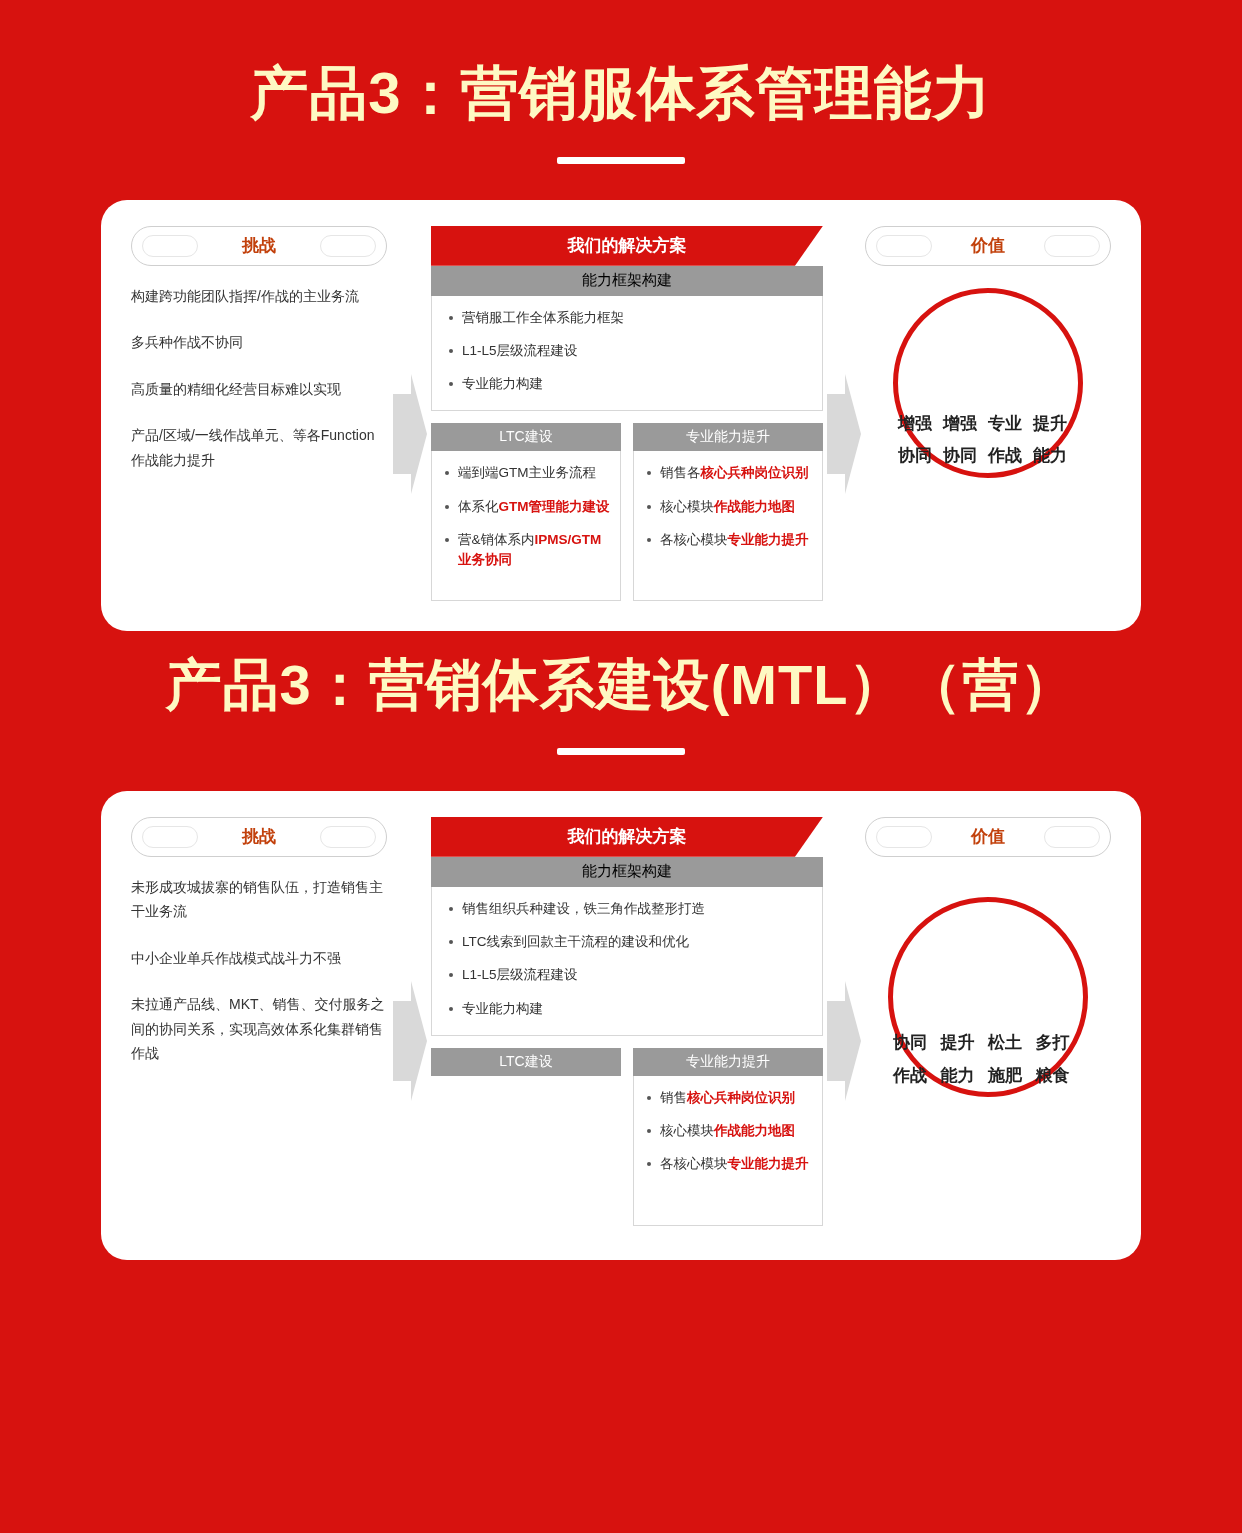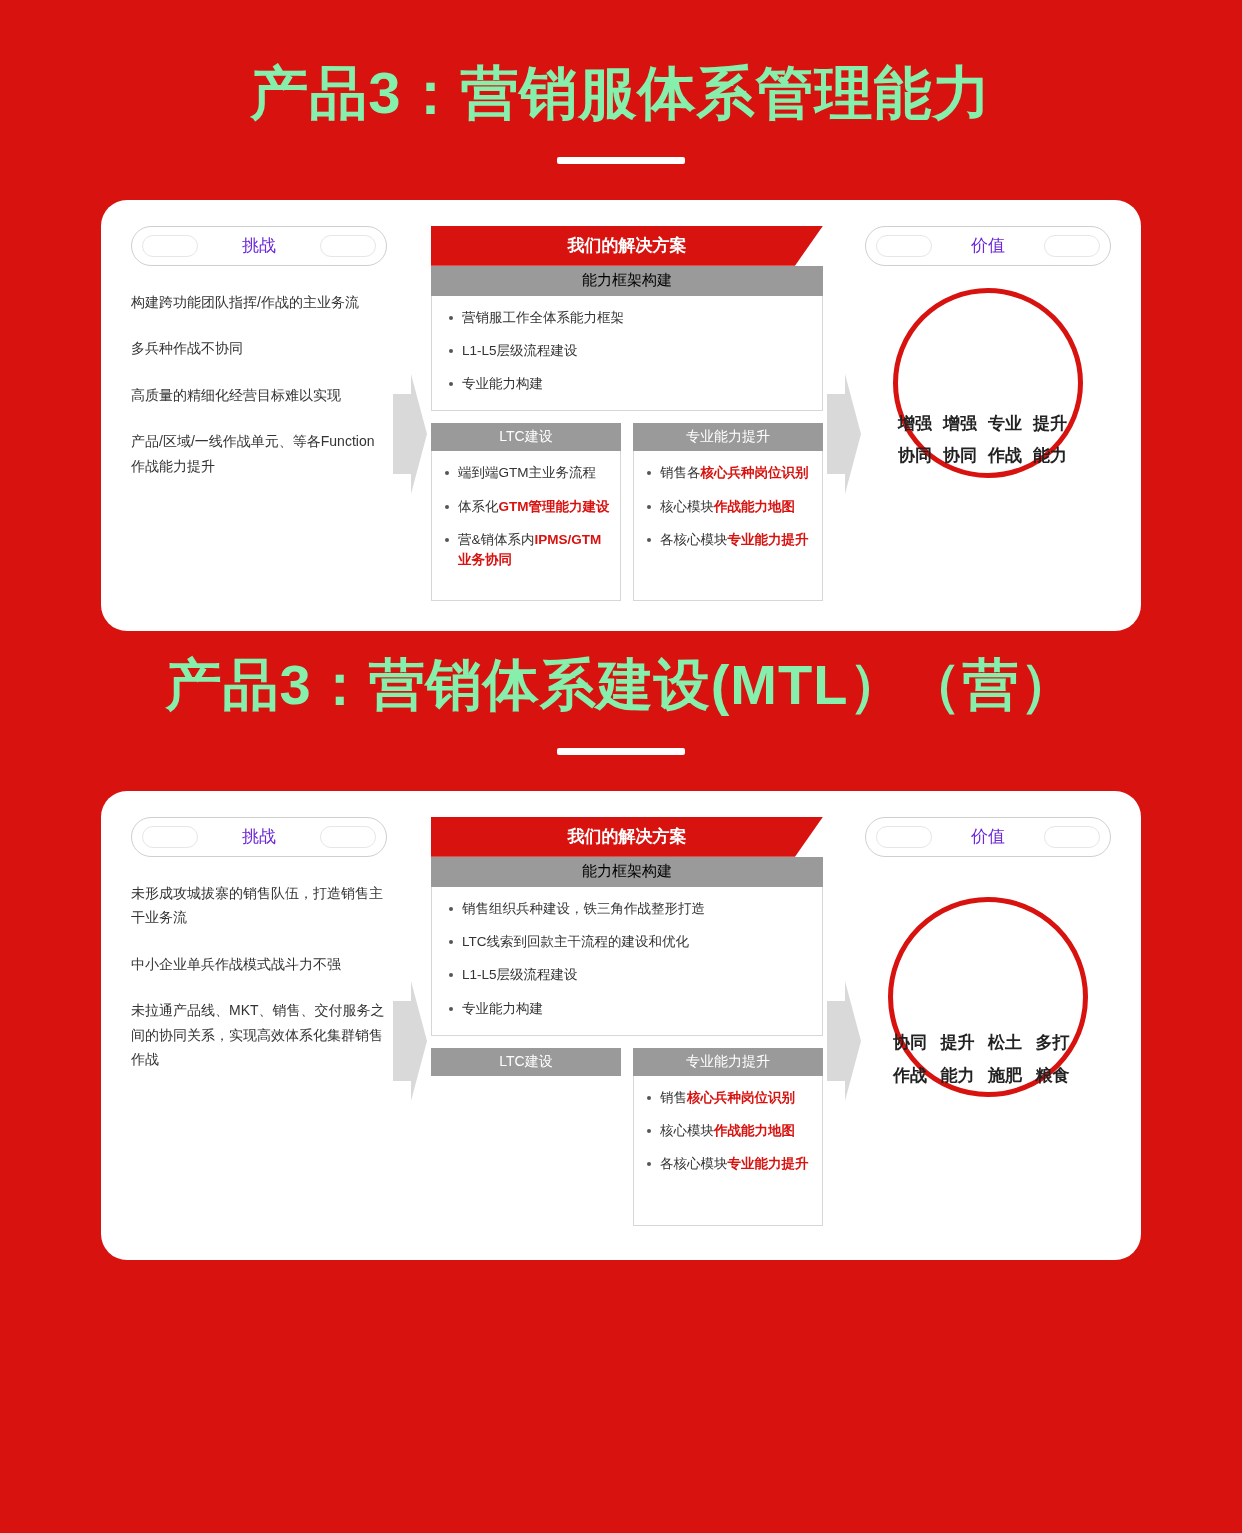--- a/index.html
+++ b/index.html
@@ -15,21 +15,21 @@
   .page {
     position: relative;
     width: 1242px; height: 1533px;
     background: #d7120f;
     padding: 28px 30px;
   }
   .section { position: relative; }
 
   .sec-title {
     text-align: center;
-    color: #86efac;
+    color: #fef9c3;
     font-weight: bold;
     letter-spacing: 1px;
     line-height: 1.15;
   }
   .sec-title.t1 { font-size: 58px; padding-top: 32px; }
   .sec-title.t2 { font-size: 56px; padding-top: 22px; }
   .title-rule {
     width: 128px; height: 7px; background: #ffffff;
     margin: 30px auto 0 auto; border-radius: 2px;
   }
@@ -45,32 +45,32 @@
   }
   .card.card2 { padding-bottom: 34px; }
 
   
   .col-left { width: 262px; flex: 0 0 262px; padding-right: 6px; }
   .pill {
     border: 1.5px solid #cfcfcf;
     border-radius: 22px;
     height: 40px;
     display: flex; align-items: center; justify-content: center;
-    color: #6d28d9; font-weight: normal; font-size: 17px;
+    color: #c2410c; font-weight: bold; font-size: 17px;
     background: #fff;
     position: relative;
   }
   .pill::before, .pill::after{
     content:"";
     position:absolute; top:50%; transform:translateY(-50%);
     width:54px; height:20px; border:1.5px solid #e6e6e6; border-radius:12px;
   }
   .pill::before { left: 10px; }
   .pill::after { right: 10px; }
-  .challenge-list { margin-top: 24px; }
+  .challenge-list { margin-top: 18px; }
   .challenge-list p {
     margin: 0 0 22px 0;
     font-size: 14px;
     line-height: 1.75;
     color: #333;
   }
 
   
   .arrow {
     width: 34px; flex: 0 0 34px;

